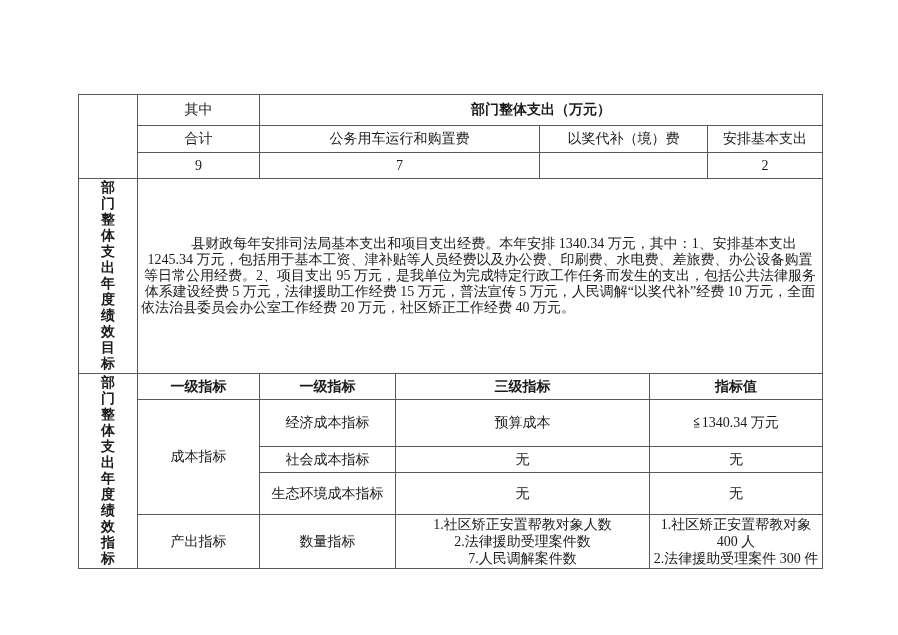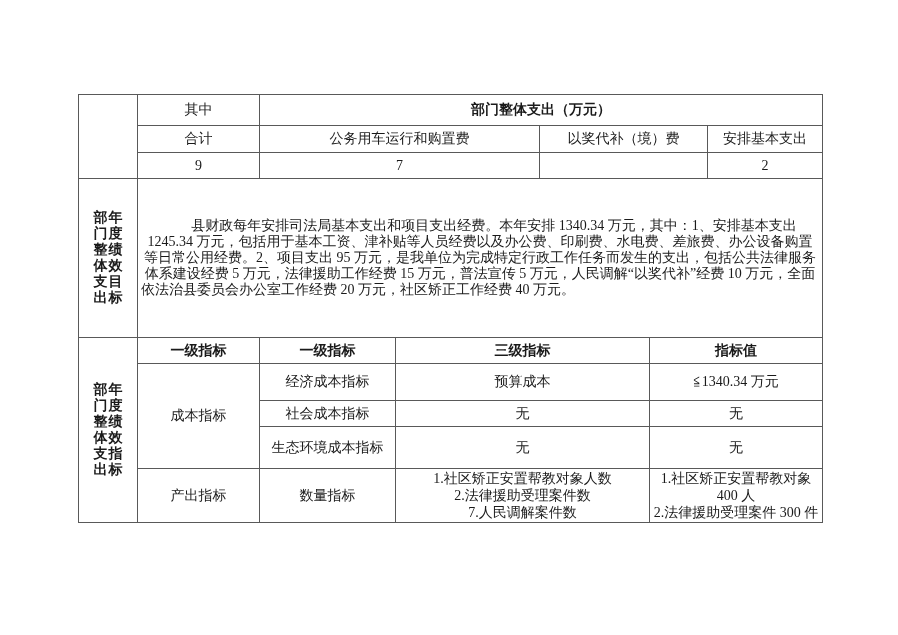--- a/index.html
+++ b/index.html
@@ -44,20 +44,21 @@
   .list-cell {
     white-space: pre-line;
     text-align: left;
     vertical-align: top;
     line-height: 17px;
     padding: 0 2px;
   }
   .vhead-cell { padding: 0; }
   .vwrap {
     display: flex;
+    flex-direction: column;
     justify-content: center;
     align-items: center;
     height: 100%;
   }
   .vcol {
     width: 15px;
     word-break: break-all;
     line-height: 16px;
     font-weight: bold;
     font-size: 14px;

